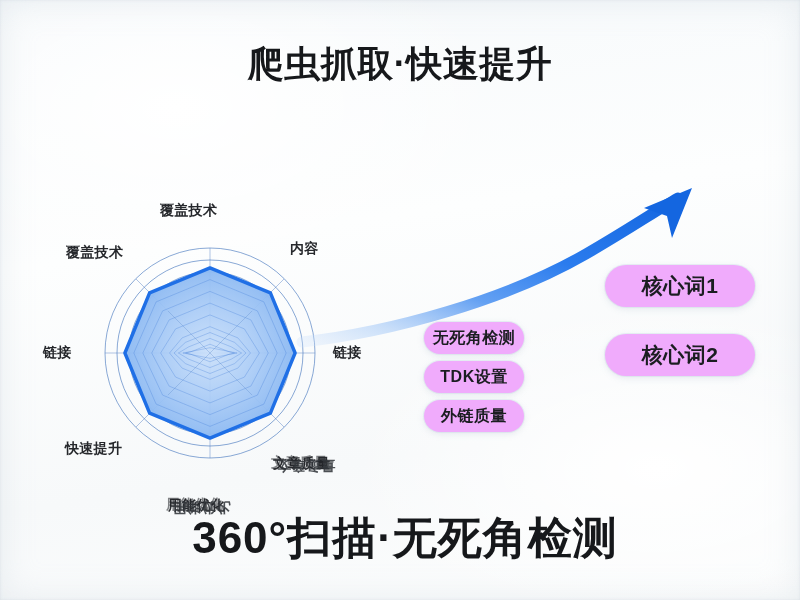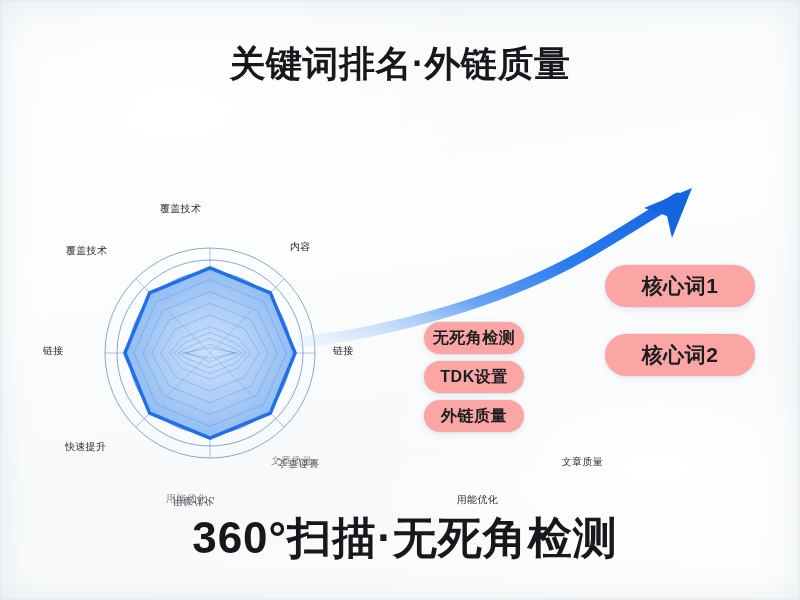--- a/index.html
+++ b/index.html
@@ -56,57 +56,57 @@
     position:absolute;left:0;right:0;bottom:32px;text-align:center;
     font-size:44px;font-weight:bold;letter-spacing:1px;
     color:#16181b;white-space:nowrap;padding-left:10px;
   }
 
   
   #radar-wrap{position:absolute;left:48px;top:196px;width:330px;height:310px;}
   #radar-svg{position:absolute;left:0;top:0;}
   .radar-label{
     position:absolute;
-    font-size:10px;font-weight:normal;color:#26282c;
-    white-space:nowrap;letter-spacing:.3px;text-align:right;
+    font-size:14px;font-weight:bold;color:#26282c;
+    white-space:nowrap;letter-spacing:.3px;
   }
   .glitch{position:relative;color:#2a2c30;}
   .glitch .g2{
     position:absolute;left:5px;top:1px;
     color:#34383d;opacity:.88;
     transform:scaleY(-1) scaleX(1.02);
   }
   .glitch .g3{
     position:absolute;left:-2px;top:-1px;
     color:#1f2126;opacity:.55;
   }
 
   
   #arrow-svg{position:absolute;left:296px;top:182px;}
 
   
   .pill{
     position:absolute;
-    background:#fca5a5;
+    background:#f0abfc;
     border-radius:19px;
     box-shadow:0 2px 7px rgba(140,158,178,.20), 0 0 0 1px rgba(232,238,244,.85);
     display:flex;align-items:center;justify-content:center;
     font-weight:bold;color:#1b1d21;
     letter-spacing:.5px;
   }
   .pill-sm{width:100px;height:32px;font-size:16px;}
   .pill-lg{width:150px;height:42px;font-size:21px;border-radius:23px;}
 </style>
 </head>
 <body>
 
 <div id="bg-texture"></div>
 
 <div id="title-block">
-  <div id="sub-title">关键词排名·外链质量</div>
+  <div id="sub-title">爬虫抓取·快速提升</div>
 </div>
 
 <div id="radar-wrap">
   <svg id="radar-svg" width="330" height="310" viewBox="0 0 330 310">
     <defs>
       <radialGradient id="radarFill" cx="50%" cy="50%" r="50%">
         <stop offset="0%" stop-color="#c9dffa" stop-opacity="0.92"></stop>
         <stop offset="55%" stop-color="#a9cbf6" stop-opacity="0.94"></stop>
         <stop offset="100%" stop-color="#8cb9f2" stop-opacity="0.96"></stop>
       </radialGradient>

